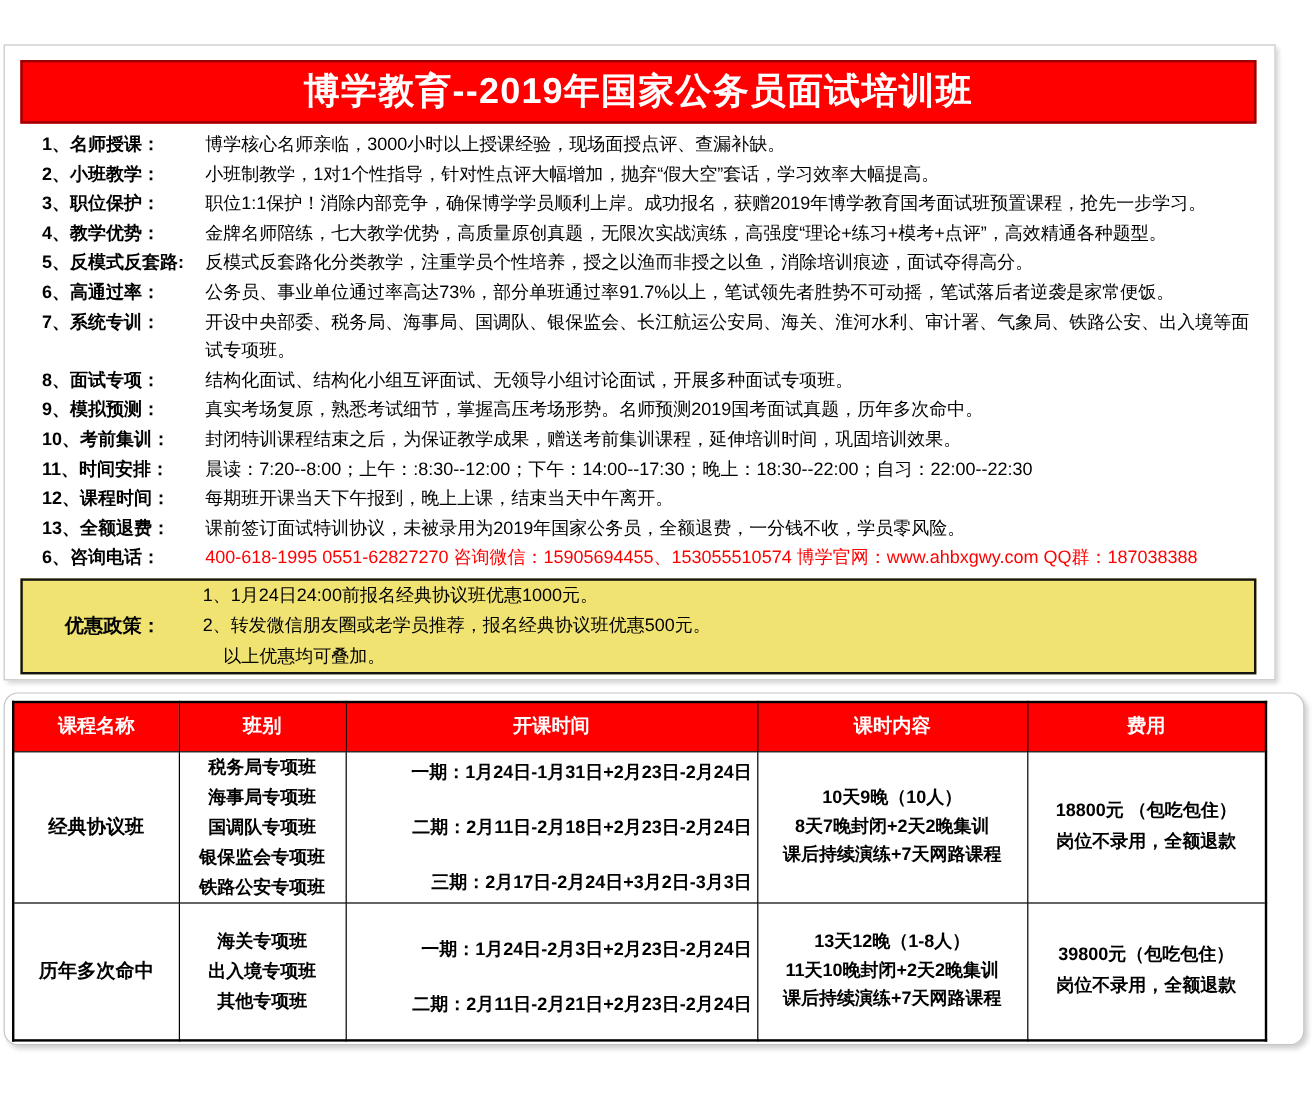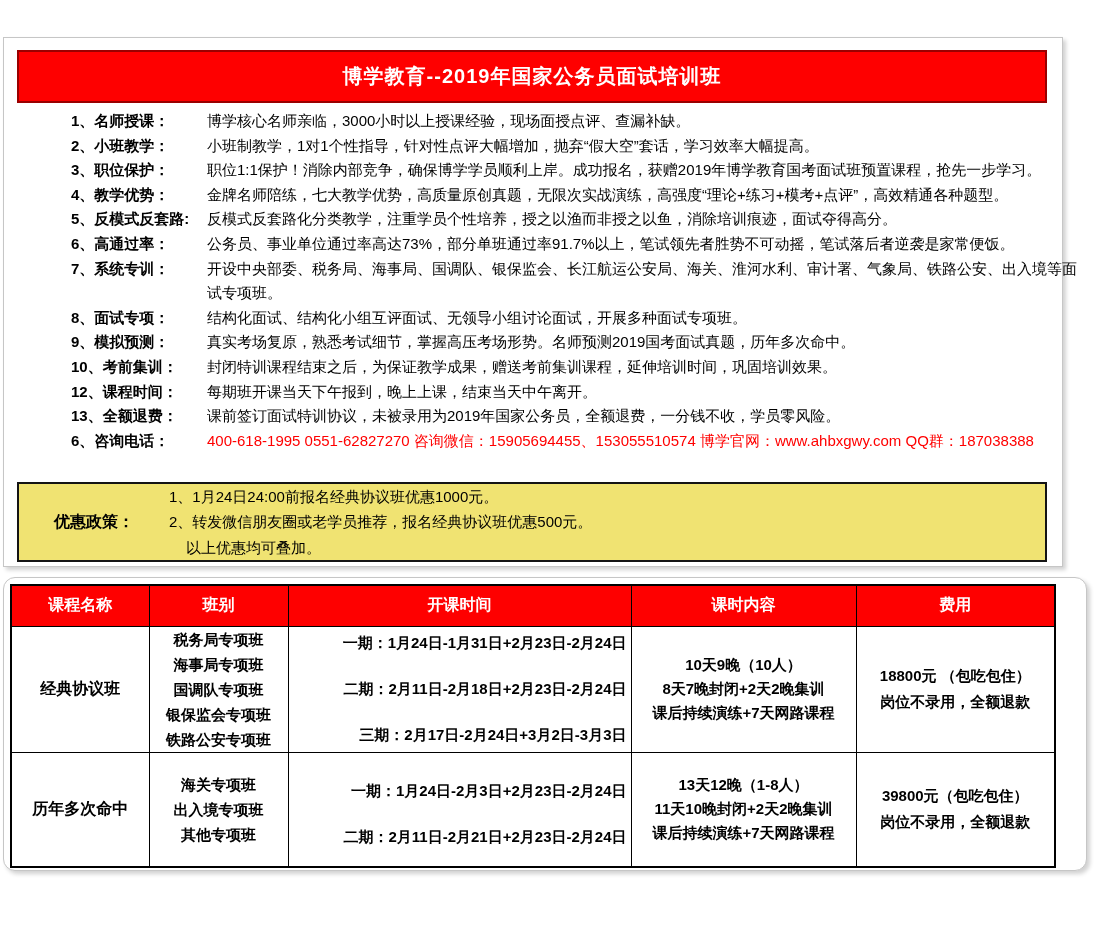--- a/index.html
+++ b/index.html
@@ -20,25 +20,25 @@
   .panel1{left:3px;top:37px;width:1060px;height:530px;}
   .panel2{left:3px;top:577px;width:1084px;height:294px;padding:5px;border-radius:12px;}
 
   
   .banner{
     position:absolute;left:13px;top:12px;width:1030px;height:53px;
     background:var(--banner-red);border:2px solid #9a0000;
     display:flex;align-items:center;justify-content:center;
   }
   .banner-title{
-    color:#fff;font-weight:bold;font-size:20px;letter-spacing:1px;white-space:nowrap;
-  }
-
-  
-  .features{position:absolute;left:31px;top:71px;width:1016px;margin-left:36px;}
+    color:#fff;font-weight:bold;font-size:30px;letter-spacing:1px;white-space:nowrap;
+  }
+
+  
+  .features{position:absolute;left:31px;top:71px;width:1016px;}
   .feature-row{display:flex;font-size:15px;line-height:24.6px;}
   .feature-label{flex:0 0 136px;font-weight:bold;white-space:nowrap;}
   .feature-text{flex:1;}
   .contact-red{color:var(--contact-red);}
 
   
   .promo{
     position:absolute;left:13px;top:444px;width:1030px;height:80px;
     background:var(--promo-yellow);border:2px solid #141414;
     display:flex;align-items:center;
@@ -114,20 +114,24 @@
       <span class="feature-label">8、面试专项：</span>
       <span class="feature-text">结构化面试、结构化小组互评面试、无领导小组讨论面试，开展多种面试专项班。</span>
     </div>
     <div class="feature-row">
       <span class="feature-label">9、模拟预测：</span>
       <span class="feature-text">真实考场复原，熟悉考试细节，掌握高压考场形势。名师预测2019国考面试真题，历年多次命中。</span>
     </div>
     <div class="feature-row">
       <span class="feature-label">10、考前集训：</span>
       <span class="feature-text">封闭特训课程结束之后，为保证教学成果，赠送考前集训课程，延伸培训时间，巩固培训效果。</span>
+    </div>
+    <div class="feature-row">
+      <span class="feature-label">11、时间安排：</span>
+      <span class="feature-text">晨读：7:20--8:00；上午：:8:30--12:00；下午：14:00--17:30；晚上：18:30--22:00；自习：22:00--22:30</span>
     </div>
     <div class="feature-row">
       <span class="feature-label">12、课程时间：</span>
       <span class="feature-text">每期班开课当天下午报到，晚上上课，结束当天中午离开。</span>
     </div>
     <div class="feature-row">
       <span class="feature-label">13、全额退费：</span>
       <span class="feature-text">课前签订面试特训协议，未被录用为2019年国家公务员，全额退费，一分钱不收，学员零风险。</span>
     </div>
     <div class="feature-row">

